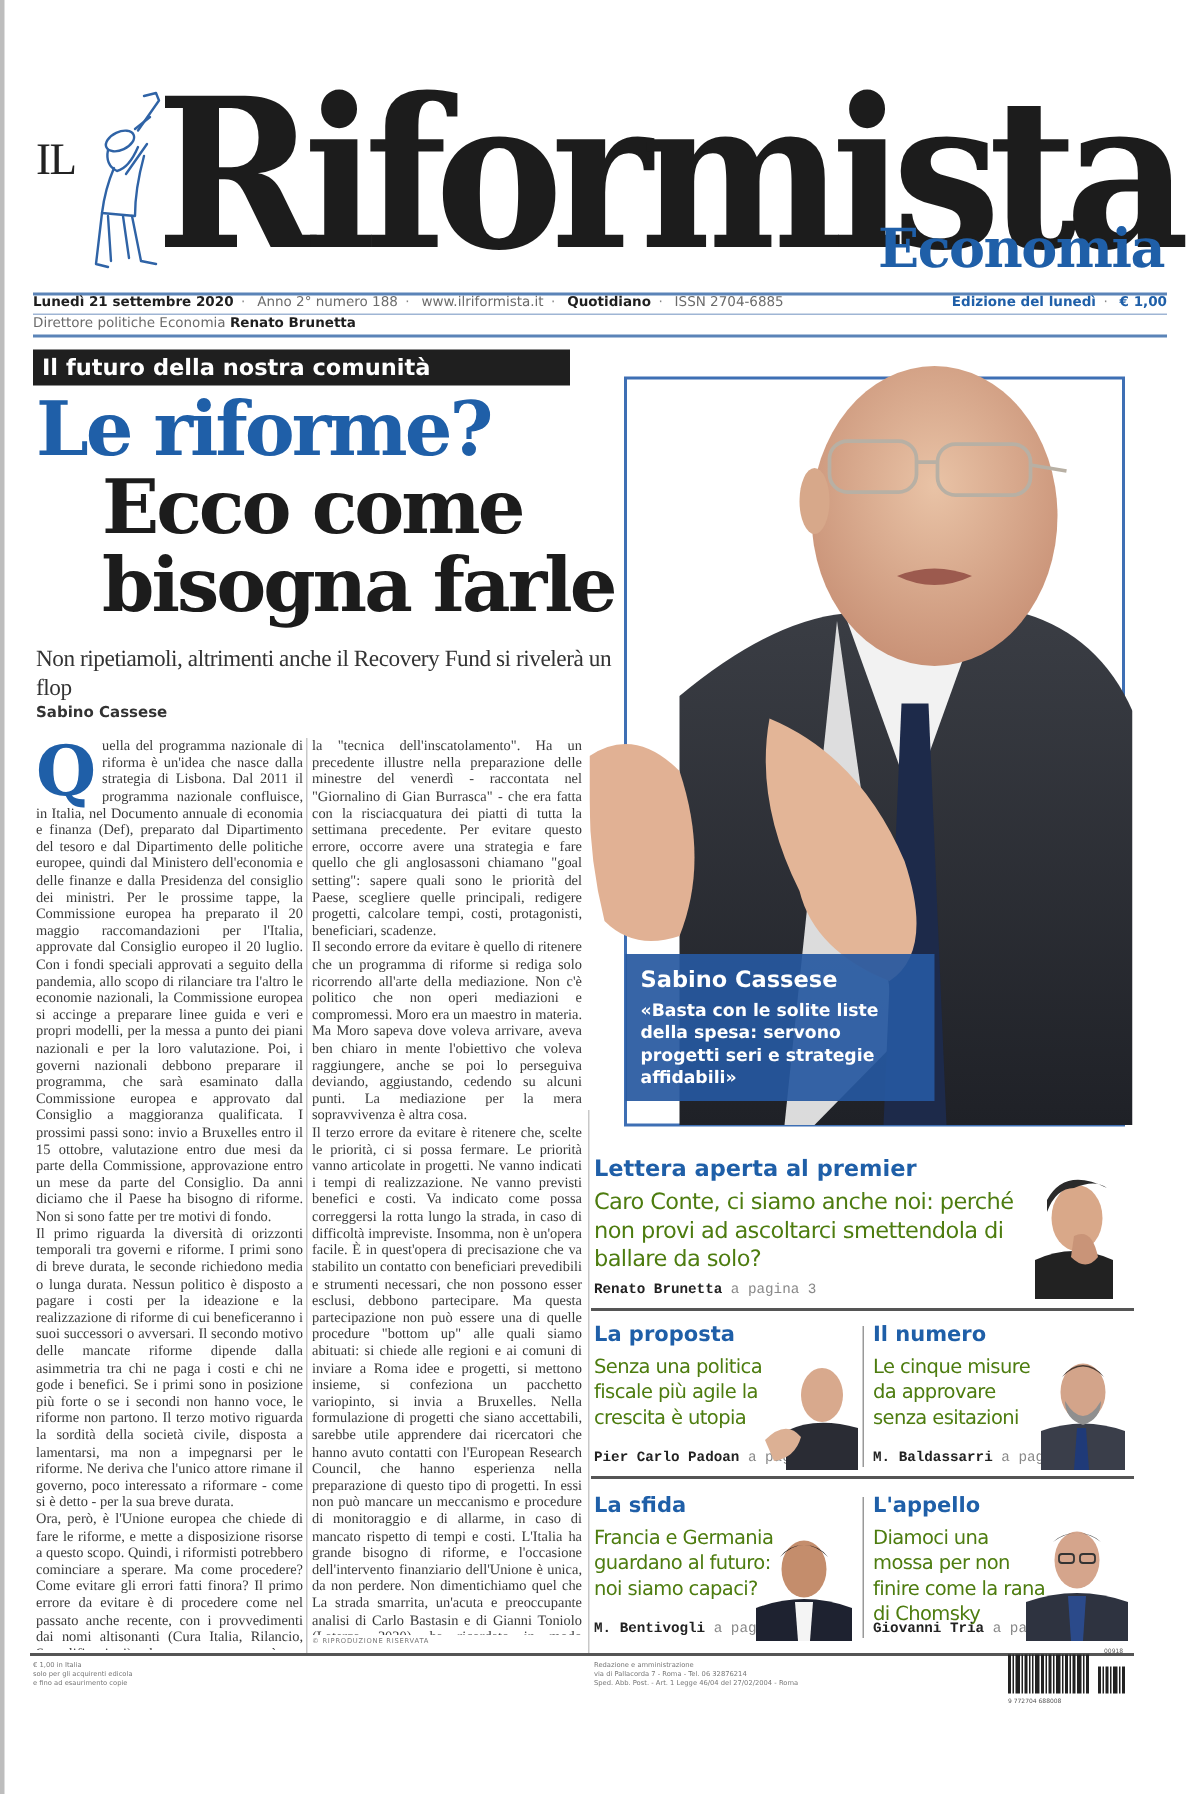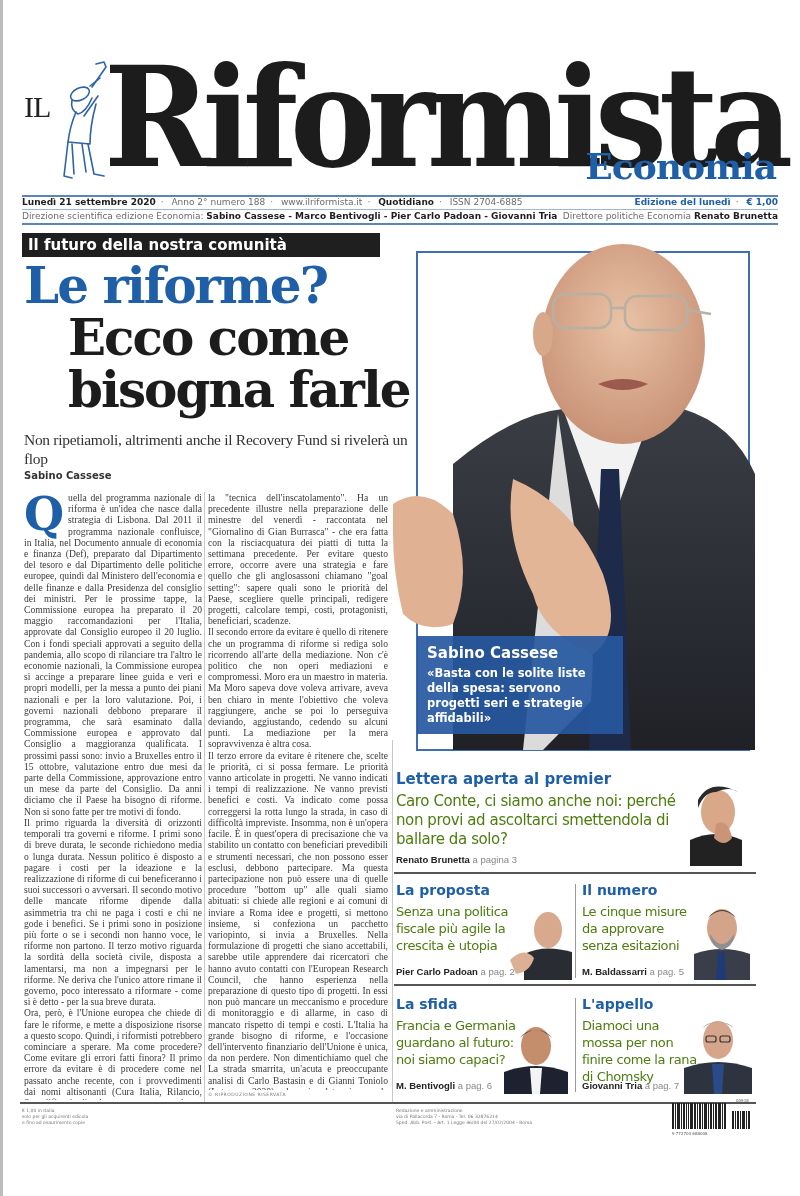--- a/index.html
+++ b/index.html
@@ -45,21 +45,21 @@
   .photo-frame { position: absolute; left: 416px; top: 251px; width: 334px; height: 500px; border: 2px solid #3e6fb4; }
   .photo { position: absolute; left: 393px; top: 234px; width: 362px; height: 516px; overflow: hidden; }
   .caption-box { position: absolute; left: 417px; top: 636px; width: 206px; height: 98px; background: rgba(38,88,160,0.92); padding: 8px 10px; }
   .cap-name { font-family: "DejaVu Sans", sans-serif; font-weight: bold; font-size: 15px; color: #fff; margin-bottom: 4px; }
   .cap-quote { font-family: "DejaVu Sans", sans-serif; font-weight: bold; font-size: 11.5px; color: #fff; line-height: 15px; }
 
   
   .hr-dark { position: absolute; height: 2px; background: #555; }
   .rc-kicker { position: absolute; font-family: "DejaVu Sans", sans-serif; font-weight: bold; color: #1f5fa8; }
   .rc-head { position: absolute; font-family: "DejaVu Sans", sans-serif; font-weight: normal; color: #4d7c0f; letter-spacing: -0.4px; }
-  .rc-by { position: absolute; font-family: Liberation Sans, sans-serif; font-size: 9.5px; color: #888; }
+  .rc-by { position: absolute; font-family: Liberation Mono, monospace; font-size: 9.5px; color: #888; }
   .rc-by b { color: #222; }
   .vsep { position: absolute; width: 1px; background: #999; }
   .thumb { position: absolute; overflow: hidden; }
 
   .barcode { position: absolute; left: 672px; top: 1103px; height: 26px; display: flex; align-items: flex-end; }
   .barcode span { display: inline-block; background: #222; height: 100%; margin-right: 1px; }
   .bc-text { position: absolute; font-family: "DejaVu Sans", sans-serif; font-size: 4px; color: #555; }
   .foot-text { position: absolute; font-family: "DejaVu Sans", sans-serif; font-size: 4.5px; color: #777; line-height: 6px; }
 </style>
 </head>
@@ -97,24 +97,20 @@
     <span>ISSN 2704-6885</span>
   </div>
   <div>
     <span class="blue">Edizione del lunedì</span><span class="sep">·</span>
     <span class="blue">€ 1,00</span>
   </div>
 </div>
 <div class="info-rule" style="top:209px; height:1px; background:#9fb5d4;"></div>
 <div class="info-line" style="top:211px;">
   <div>
-    <span>Direzione scientifica edizione Economia:</span>
-    <b>Sabino Cassese - Marco Bentivogli - Pier Carlo Padoan - Giovanni Tria</b>
-  </div>
-  <div>
     <span>Direttore politiche Economia</span>
     <b>Renato Brunetta</b>
   </div>
 </div>
 <div class="info-rule" style="top:223px;"></div>
 
 <div class="kicker">Il futuro della nostra comunità</div>
 <div class="headline1">Le riforme?</div>
 <div class="headline2">Ecco come bisogna farle</div>
 <div class="summary">

